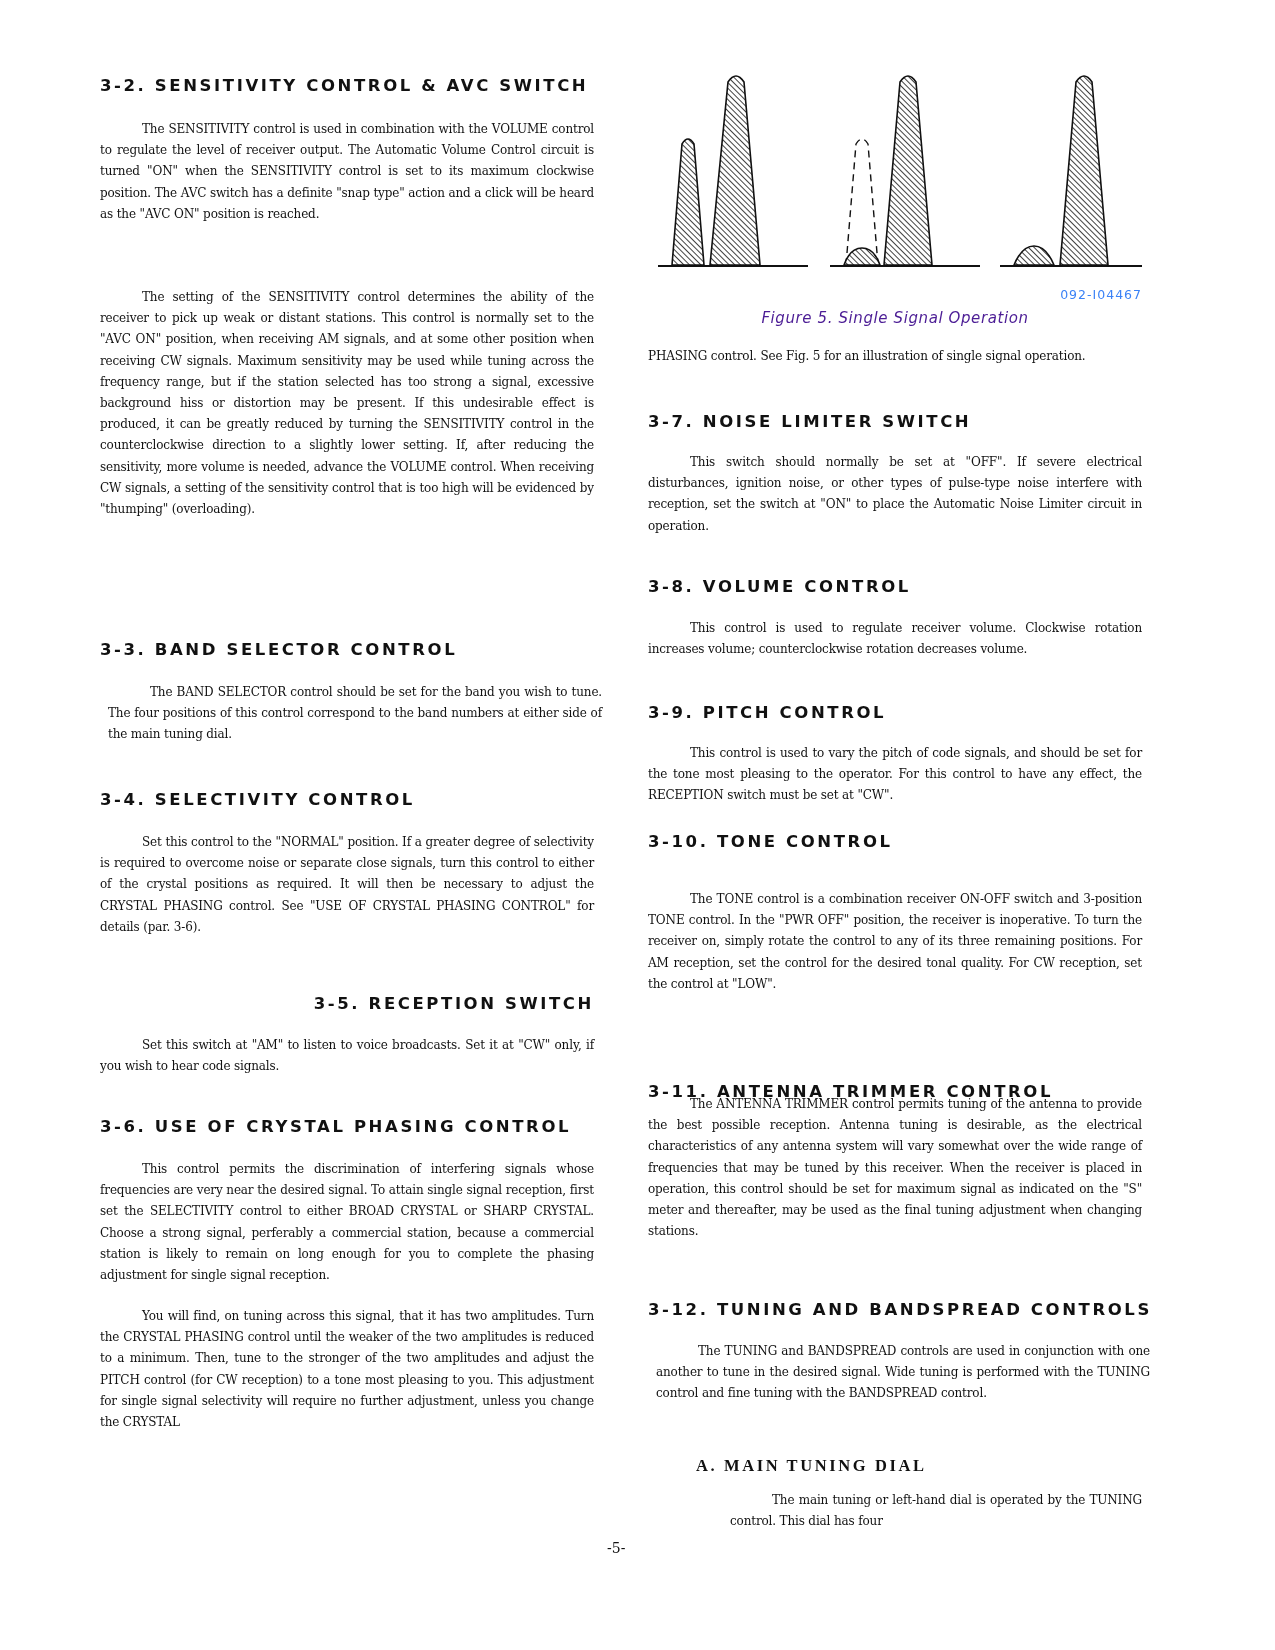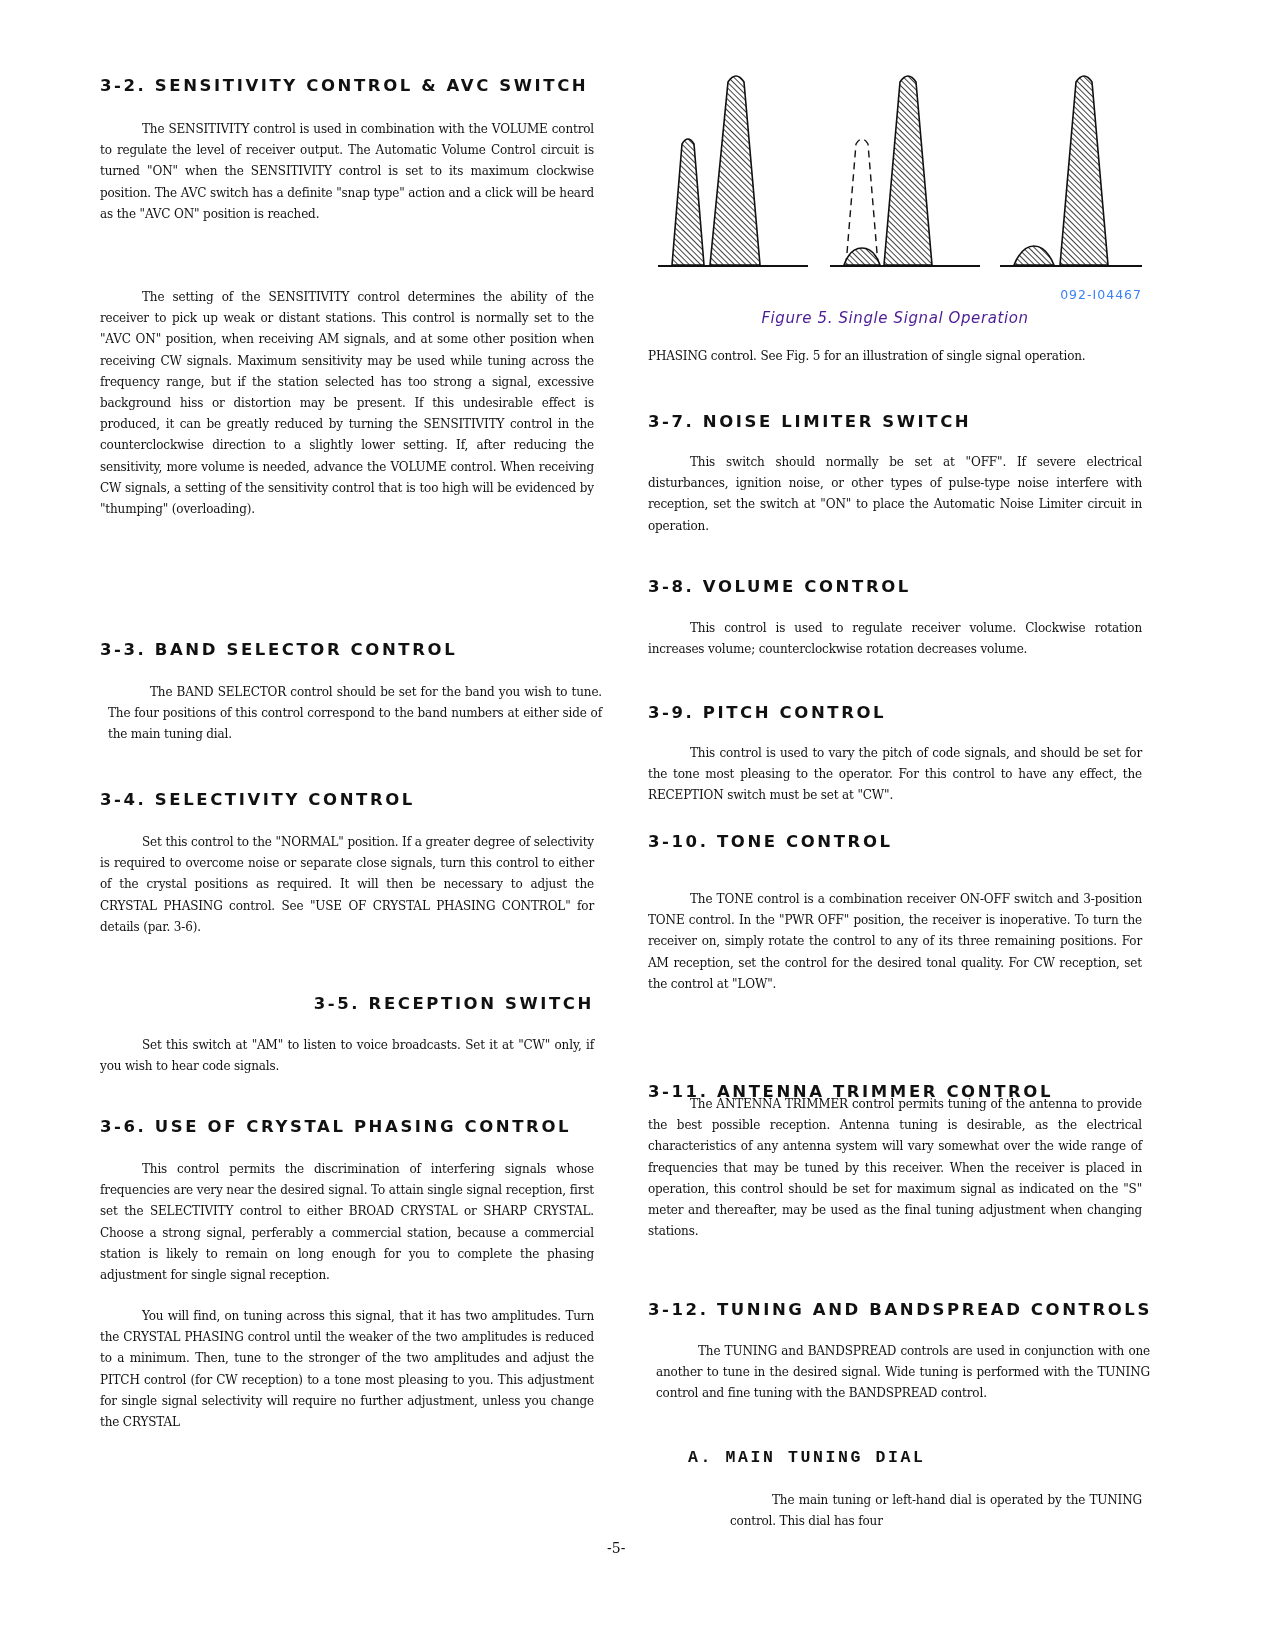--- a/index.html
+++ b/index.html
@@ -6,21 +6,21 @@
   body { width: 1275px; height: 1650px; position: relative; overflow: hidden; color: #111; }
   .col { position: absolute; top: 0; }
   .left { left: 100px; width: 494px; }
   .right { left: 648px; width: 494px; }
   .blk { position: absolute; left: 0; width: 100%; }
   h2.sec {
     margin: 0; font-family: "DejaVu Sans", sans-serif; font-weight: bold;
     font-size: 16.5px; letter-spacing: 2.6px; white-space: nowrap; color: #111;
   }
   h3.sub {
-    margin: 0; font-family: Liberation Mono, monospace; font-weight: bold;
+    margin: 8px; font-family: Liberation Serif, serif; font-weight: bold;
     font-size: 16.5px; letter-spacing: 2.6px; white-space: nowrap; color: #111;
   }
   p.body {
     margin: 0; font-family: "DejaVu Serif", serif; font-size: 12px;
     line-height: 21.2px; text-align: justify; text-indent: 42px; color: #111;
     letter-spacing: -0.15px;
   }
   p.body.noindent { text-indent: 0; }
   .fig-caption {
     font-family: "DejaVu Sans", sans-serif; font-style: italic; font-size: 15px;

